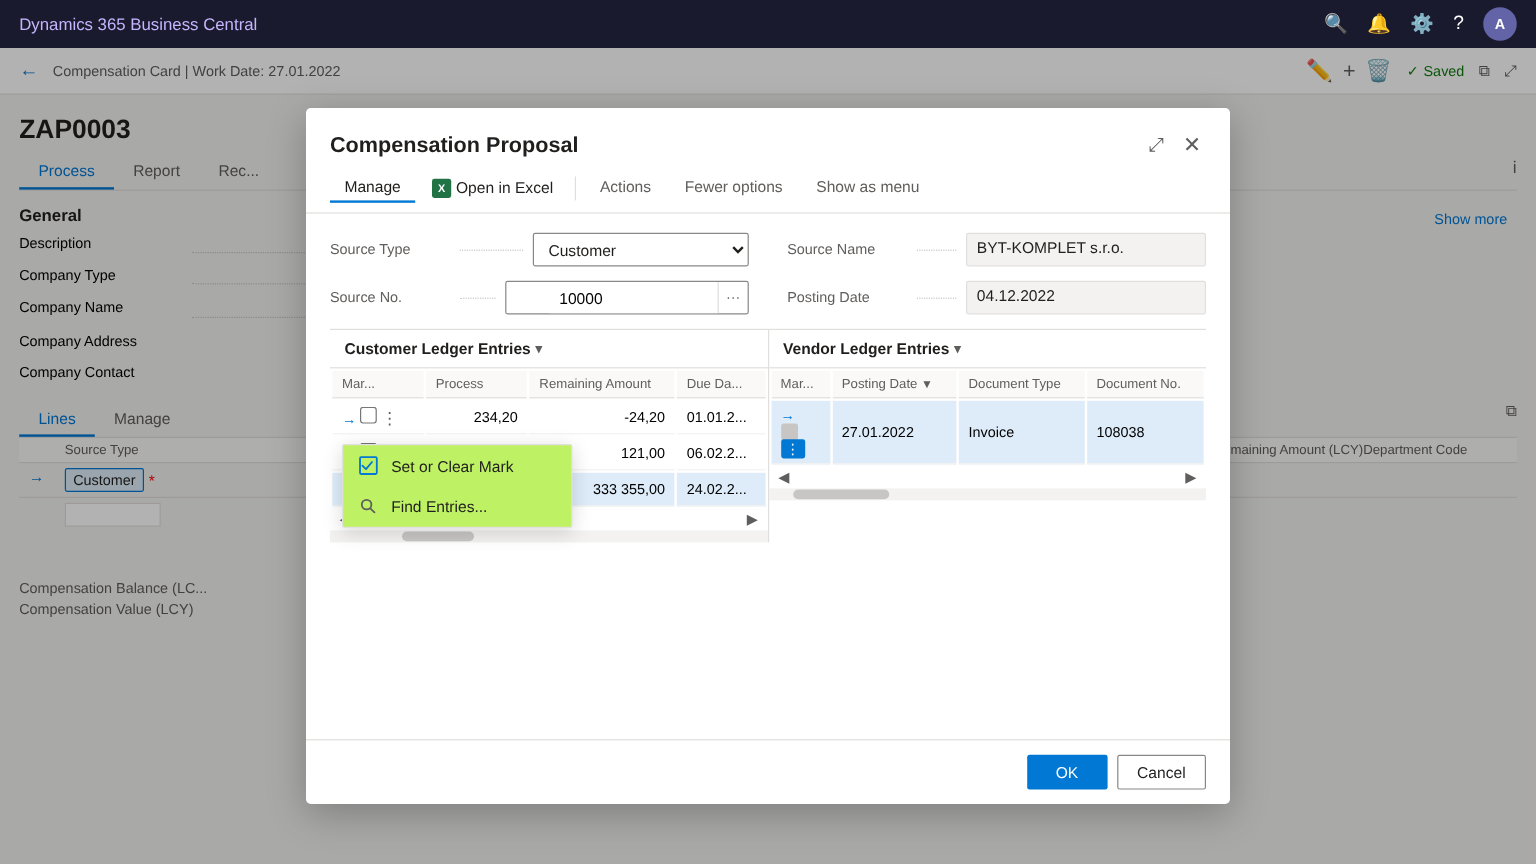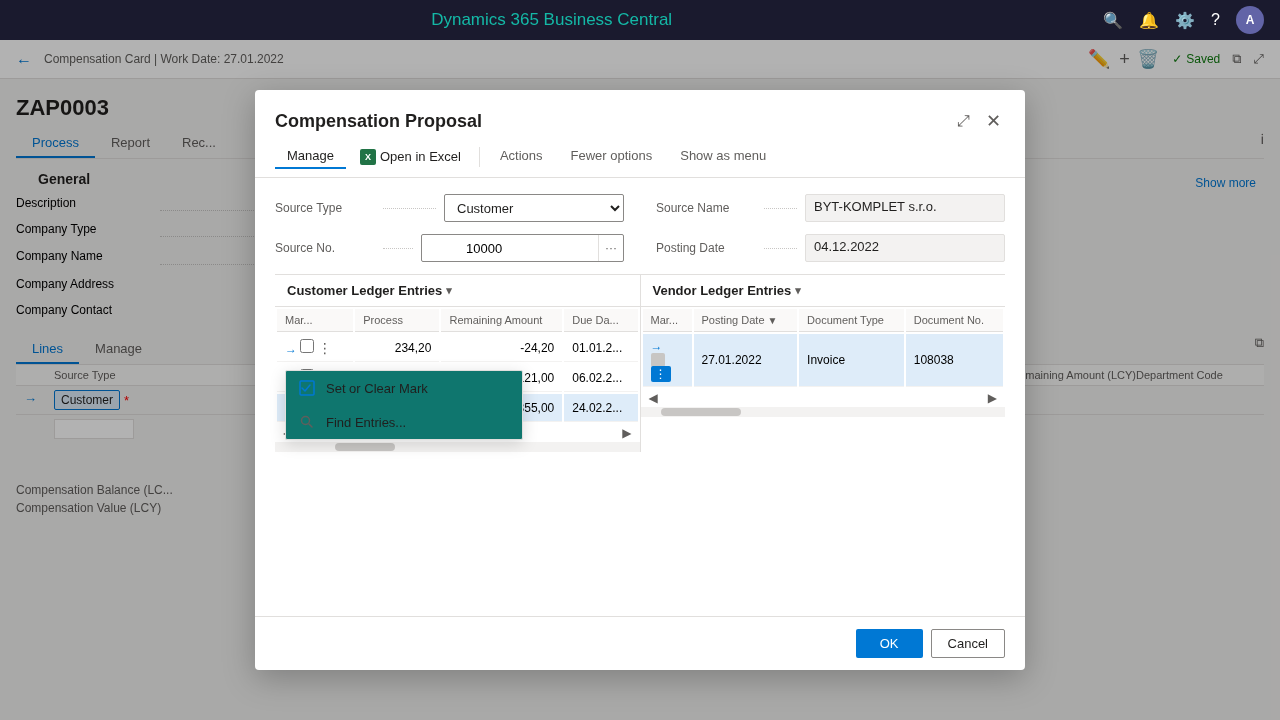--- a/index.html
+++ b/index.html
@@ -7,21 +7,21 @@
 
     
     .top-bar {
       background: #1a1a2e;
       height: 40px;
       display: flex;
       align-items: center;
       padding: 0 16px;
       gap: 16px;
     }
-    .top-bar-title { color: #14b8a6; font-size: 17px; font-weight: 500; flex: 1; text-align: center; }
+    .top-bar-title { color: #c4b5fd; font-size: 14px; font-weight: 500; flex: 1; }
     .top-bar-icons { display: flex; gap: 16px; align-items: center; }
     .top-bar-icons span { color: white; cursor: pointer; font-size: 16px; }
     .avatar { background: #6264a7; color: white; width: 28px; height: 28px; border-radius: 50%; display: flex; align-items: center; justify-content: center; font-size: 12px; font-weight: bold; }
 
     
     .page-bg {
       position: absolute;
       top: 40px;
       left: 0; right: 0; bottom: 0;
       background: #f3f2f1;
@@ -44,21 +44,21 @@
 
     
     .page-content {
       padding: 16px;
     }
     .page-title { font-size: 22px; font-weight: 600; color: #201f1e; margin-bottom: 8px; }
     .page-tabs { display: flex; gap: 0; border-bottom: 1px solid #e1dfdd; margin-bottom: 12px; }
     .page-tab { padding: 6px 16px; cursor: pointer; font-size: 13px; color: #605e5c; border-bottom: 2px solid transparent; }
     .page-tab.active { color: #0078d4; border-bottom-color: #0078d4; }
     .general-section { margin-bottom: 12px; }
-    .section-title { font-size: 14px; font-weight: 600; color: #201f1e; margin-bottom: 8px; margin-left: 22px; }
+    .section-title { font-size: 14px; font-weight: 600; color: #201f1e; margin-bottom: 8px; }
     .field-row { display: flex; margin-bottom: 6px; }
     .field-label { color: #000000; font-size: 12px; min-width: 140px; display: flex; align-items: center; }
     .field-dotted { flex: 1; border-bottom: 1px dotted #c8c6c4; margin: 0 4px; }
 
     
     .lines-section { margin-top: 8px; }
     .lines-tabs { display: flex; gap: 0; border-bottom: 1px solid #e1dfdd; }
     .lines-tab { padding: 6px 16px; cursor: pointer; font-size: 13px; color: #605e5c; }
     .lines-tab.active { border-bottom: 2px solid #0078d4; color: #0078d4; }
     .source-type-input { background: #deecf9; border: 1px solid #0078d4; padding: 2px 6px; font-size: 12px; color: #201f1e; border-radius: 2px; }
@@ -201,24 +201,24 @@
     .highlighted-row .three-dots-btn { background: #0078d4; color: white; border-radius: 2px; padding: 1px 4px; }
     .scroll-track { height: 10px; background: #f3f2f1; display: flex; align-items: center; }
     .scroll-thumb { height: 8px; background: #c8c6c4; border-radius: 4px; width: 60px; margin-left: 60px; }
     .scroll-arrows { display: flex; justify-content: space-between; padding: 2px 8px; font-size: 12px; color: #605e5c; }
 
     
     .context-menu {
       position: absolute;
       top: 95px;
       left: 10px;
-      background: #0f766e;
+      background: #bef264;
       border: 1px solid #e1dfdd;
       box-shadow: 0 4px 16px rgba(0,0,0,0.15);
-      width: 238px;
+      width: 192px;
       z-index: 200;
       border-radius: 2px;
     }
     .context-menu-item {
       display: flex;
       align-items: center;
       gap: 10px;
       padding: 8px 12px;
       cursor: pointer;
       font-size: 13px;

